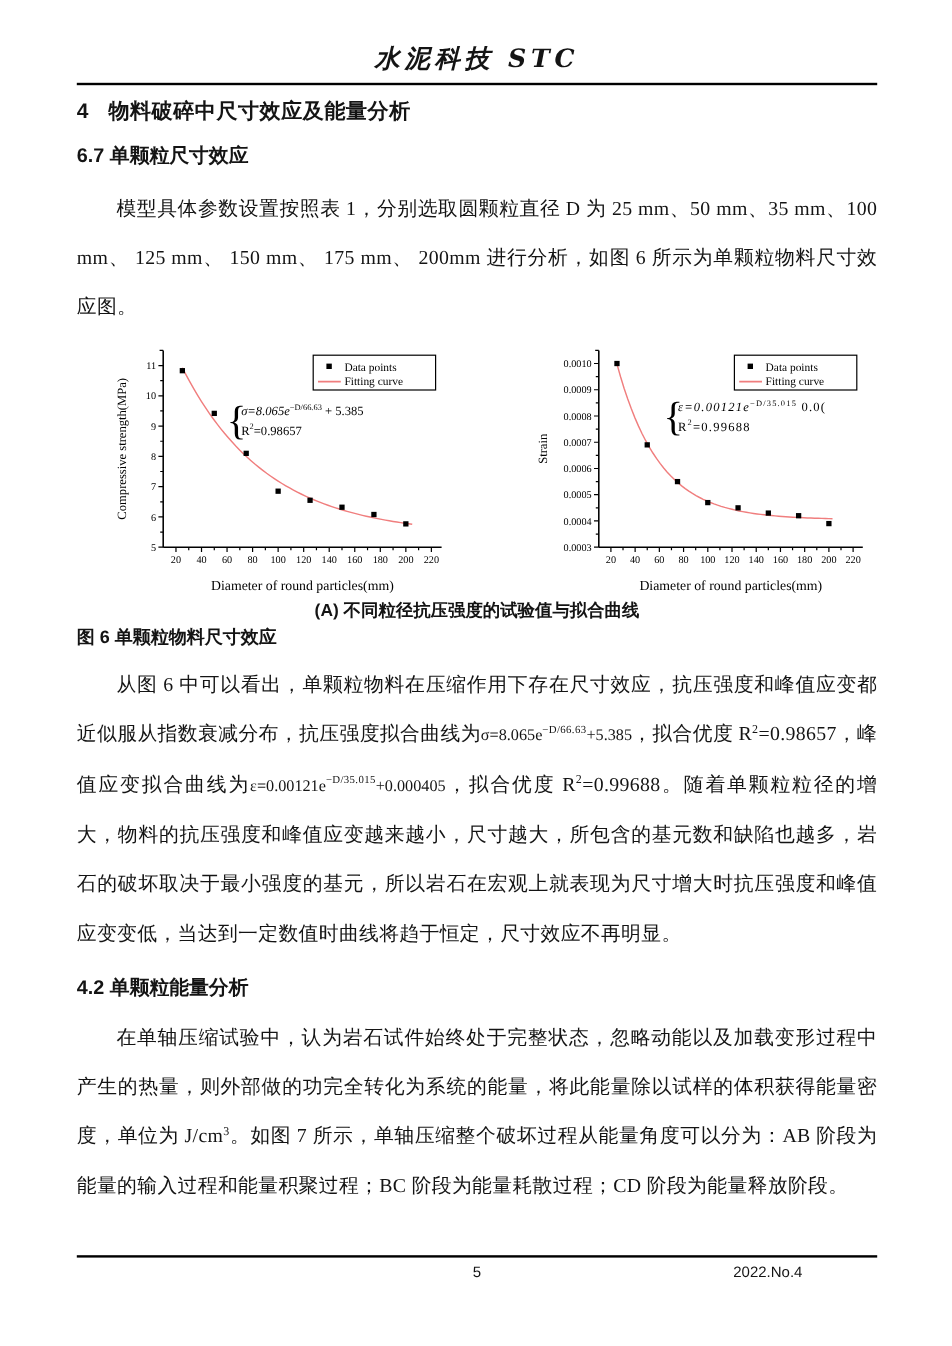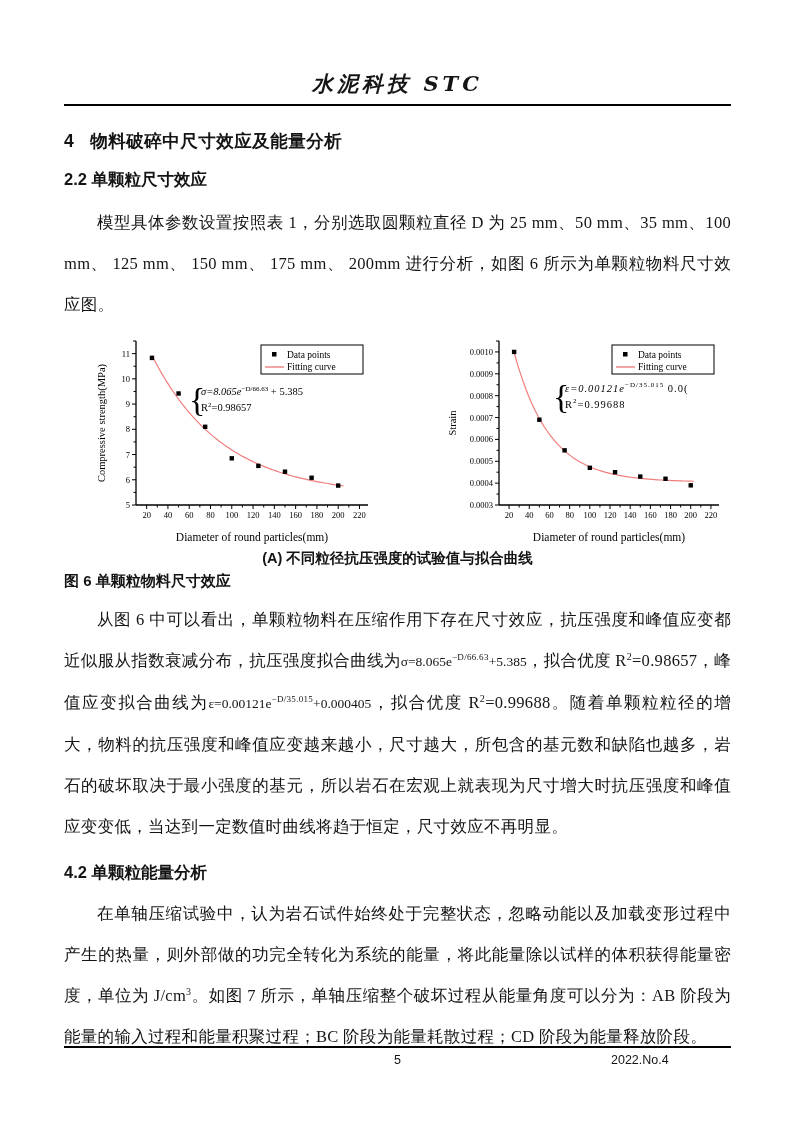--- a/index.html
+++ b/index.html
@@ -3,25 +3,25 @@
 <meta charset="utf-8">
 <style>
   html,body{margin:0;padding:0;}
   body{
     width:793px;height:1122px;background:#ffffff;color:#141414;
     font-family:"Liberation Serif",serif;position:relative;overflow:hidden;
   }
   .page{padding:0 62px 0 64px;}
   .journal{
     padding-top:36px;text-align:center;font-family:"DejaVu Serif",serif;
-    font-style:italic;font-size:21px;line-height:26px;letter-spacing:4px;font-weight:bold;margin-top:35px;
+    font-style:italic;font-size:21px;line-height:26px;letter-spacing:4px;font-weight:bold;
   }
   .header-rule{border:none;border-top:2px solid #000;margin:7px 0 0 0;}
   .h1{
-    margin-top:22px;font-family:"Liberation Sans",sans-serif;font-weight:bold;
+    margin-top:8px;font-family:"Liberation Sans",sans-serif;font-weight:bold;
     font-size:17.5px;line-height:26px;white-space:pre-wrap;letter-spacing:.5px;
   }
   .h2{
     margin-top:13px;font-family:"Liberation Sans",sans-serif;font-weight:bold;
     font-size:16.5px;line-height:24px;white-space:pre-wrap;
   }
   .para{
     margin-top:11px;font-size:16.5px;line-height:41px;text-align:justify;
     text-indent:2em;letter-spacing:.3px;
   }
@@ -56,21 +56,21 @@
 </style>
 </head>
 <body>
 
 <div class="page">
 
   <div class="journal">水泥科技 STC</div>
   <hr class="header-rule">
 
   <div class="h1">4   物料破碎中尺寸效应及能量分析</div>
-  <div class="h2">2.2 单颗粒尺寸效应</div>
+  <div class="h2">6.7 单颗粒尺寸效应</div>
 
   <div class="para">模型具体参数设置按照表 1，分别选取圆颗粒直径 D 为 25 mm、50 mm、35 mm、100 mm、 125 mm、 150 mm、 175 mm、 200mm 进行分析，如图 6 所示为单颗粒物料尺寸效应图。</div>
 
   <div class="figure-row">
     <div class="chart-host"><svg width="282" height="212" viewBox="0 0 282 212" style="overflow: hidden;">
           <line x1="40" y1="8" x2="40" y2="172" stroke="#000" stroke-width="1.3"></line>
           <line x1="40" y1="172" x2="272" y2="172" stroke="#000" stroke-width="1.3"></line>
           <line x1="37" y1="8" x2="40" y2="8" stroke="#000" stroke-width="1"></line>
           <line x1="50.642201834862384" y1="172" x2="50.642201834862384" y2="176" stroke="#000" stroke-width="1"></line>
           <text x="50.642201834862384" y="185" text-anchor="middle" font-size="8.5" font-family="&quot;Liberation Serif&quot;, serif" fill="#000">20</text>

